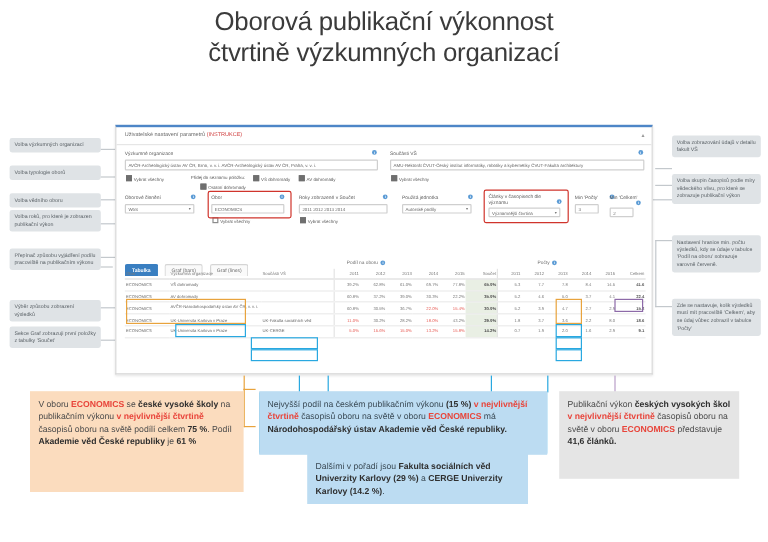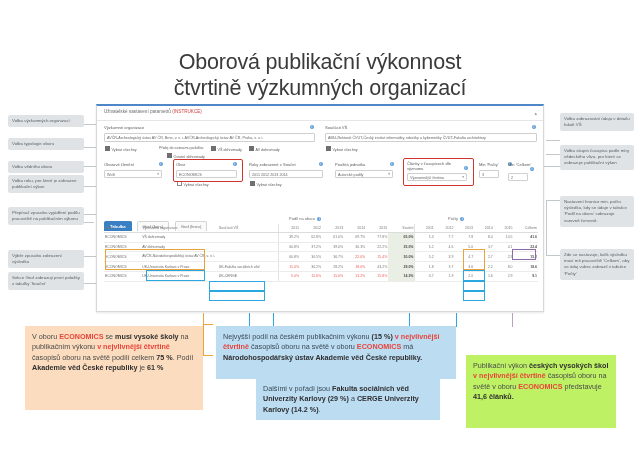--- a/index.html
+++ b/index.html
@@ -12,21 +12,20 @@
   }
   .root{position:relative;width:640px;height:452px;}
 
   
   .title{
     position:absolute;left:0;top:6px;width:640px;
     text-align:center;
     font-size:21.5px;line-height:25.5px;
     color:#3b3b3b;font-weight:400;
     letter-spacing:-0.2px;
-    margin-top:44px;
   }
   .title div{white-space:nowrap;}
 
   
   .app{
     position:absolute;left:96px;top:104px;width:448px;height:208px;
     background:#ffffff;
     border:1px solid #d8d8d8;
     border-top:2px solid #4e86c7;
     box-shadow:0 1px 2px rgba(0,0,0,.10);
@@ -123,21 +122,21 @@
   }
 
   
   .callout{
     position:absolute;box-sizing:border-box;
     font-size:7.2px;line-height:10.4px;padding:6px 7px;
   }
   .c-orange{background:#fbdcbe;color:#4a4a4a;}
   .c-blue{background:#bcdcf2;color:#3a4a55;}
   .c-blue2{background:#bcdcf2;color:#3a4a55;}
-  .c-violet{background:#bef264;color:#4a4a4a;margin-top:29px;}
+  .c-violet{background:#e5e5e5;color:#4a4a4a;}
   .callout b{font-weight:bold;color:#2f2f2f;}
   .callout .r{color:#e8443a;font-weight:bold;}
   .callout .ec{color:#e8443a;font-weight:bold;}
 
   
   .ln{position:absolute;box-sizing:border-box;pointer-events:none;}
 
   
   .footer{
     position:absolute;left:0;top:430px;width:640px;text-align:center;
@@ -411,21 +410,21 @@
   <div class="ln" style="left:409px;top:313px;height:14px;border-left:1.3px solid #29a8e0;"></div>
   <div class="ln" style="left:456px;top:313px;height:14px;border-left:1.3px solid #29a8e0;"></div>
   <div class="ln" style="left:216px;top:327px;height:50px;border-left:1.3px solid #29a8e0;"></div>
   <div class="ln" style="left:216px;top:377px;width:40px;border-top:1.3px solid #29a8e0;"></div>
   <div class="ln" style="left:455px;top:327px;height:50px;border-left:1.3px solid #29a8e0;"></div>
   <div class="ln" style="left:427px;top:377px;width:29px;border-top:1.3px solid #29a8e0;"></div>
 
   <div class="ln" style="left:512px;top:313px;height:14px;border-left:1.3px solid #b9a0c8;"></div>
 
   <div class="callout c-orange" style="left:25px;top:326px;width:178px;height:84px;">
-    <span>V oboru <span class="ec">ECONOMICS</span> se <b>musí vysoké školy</b> na publikačním výkonu <span class="r">v nejvlivnější čtvrtině</span> časopisů oboru na světě podílí celkem <b>75 %</b>. Podíl <b>Akademie věd České republiky</b> je <b>61 %</b></span>
+    <span>V oboru <span class="ec">ECONOMICS</span> se <b>české vysoké školy</b> na publikačním výkonu <span class="r">v nejvlivnější čtvrtině</span> časopisů oboru na světě podílí celkem <b>75 %</b>. Podíl <b>Akademie věd České republiky</b> je <b>61 %</b></span>
   </div>
 
   <div class="callout c-blue" style="left:216px;top:326px;width:240px;height:53px;">
     <span>Nejvyšší podíl na českém publikačním výkonu <b>(15 %)</b> <span class="r">v nejvlivnější čtvrtině</span> časopisů oboru na světě v oboru <span class="ec">ECONOMICS</span> má <b>Národohospodářský ústav Akademie věd České republiky.</b></span>
   </div>
 
   <div class="callout c-blue2" style="left:256px;top:378px;width:184px;height:42px;">
     <span>Dalšími v pořadí jsou <b>Fakulta sociálních věd Univerzity Karlovy (29 %)</b> a <b>CERGE Univerzity Karlovy (14.2 %)</b>.</span>
   </div>
 

